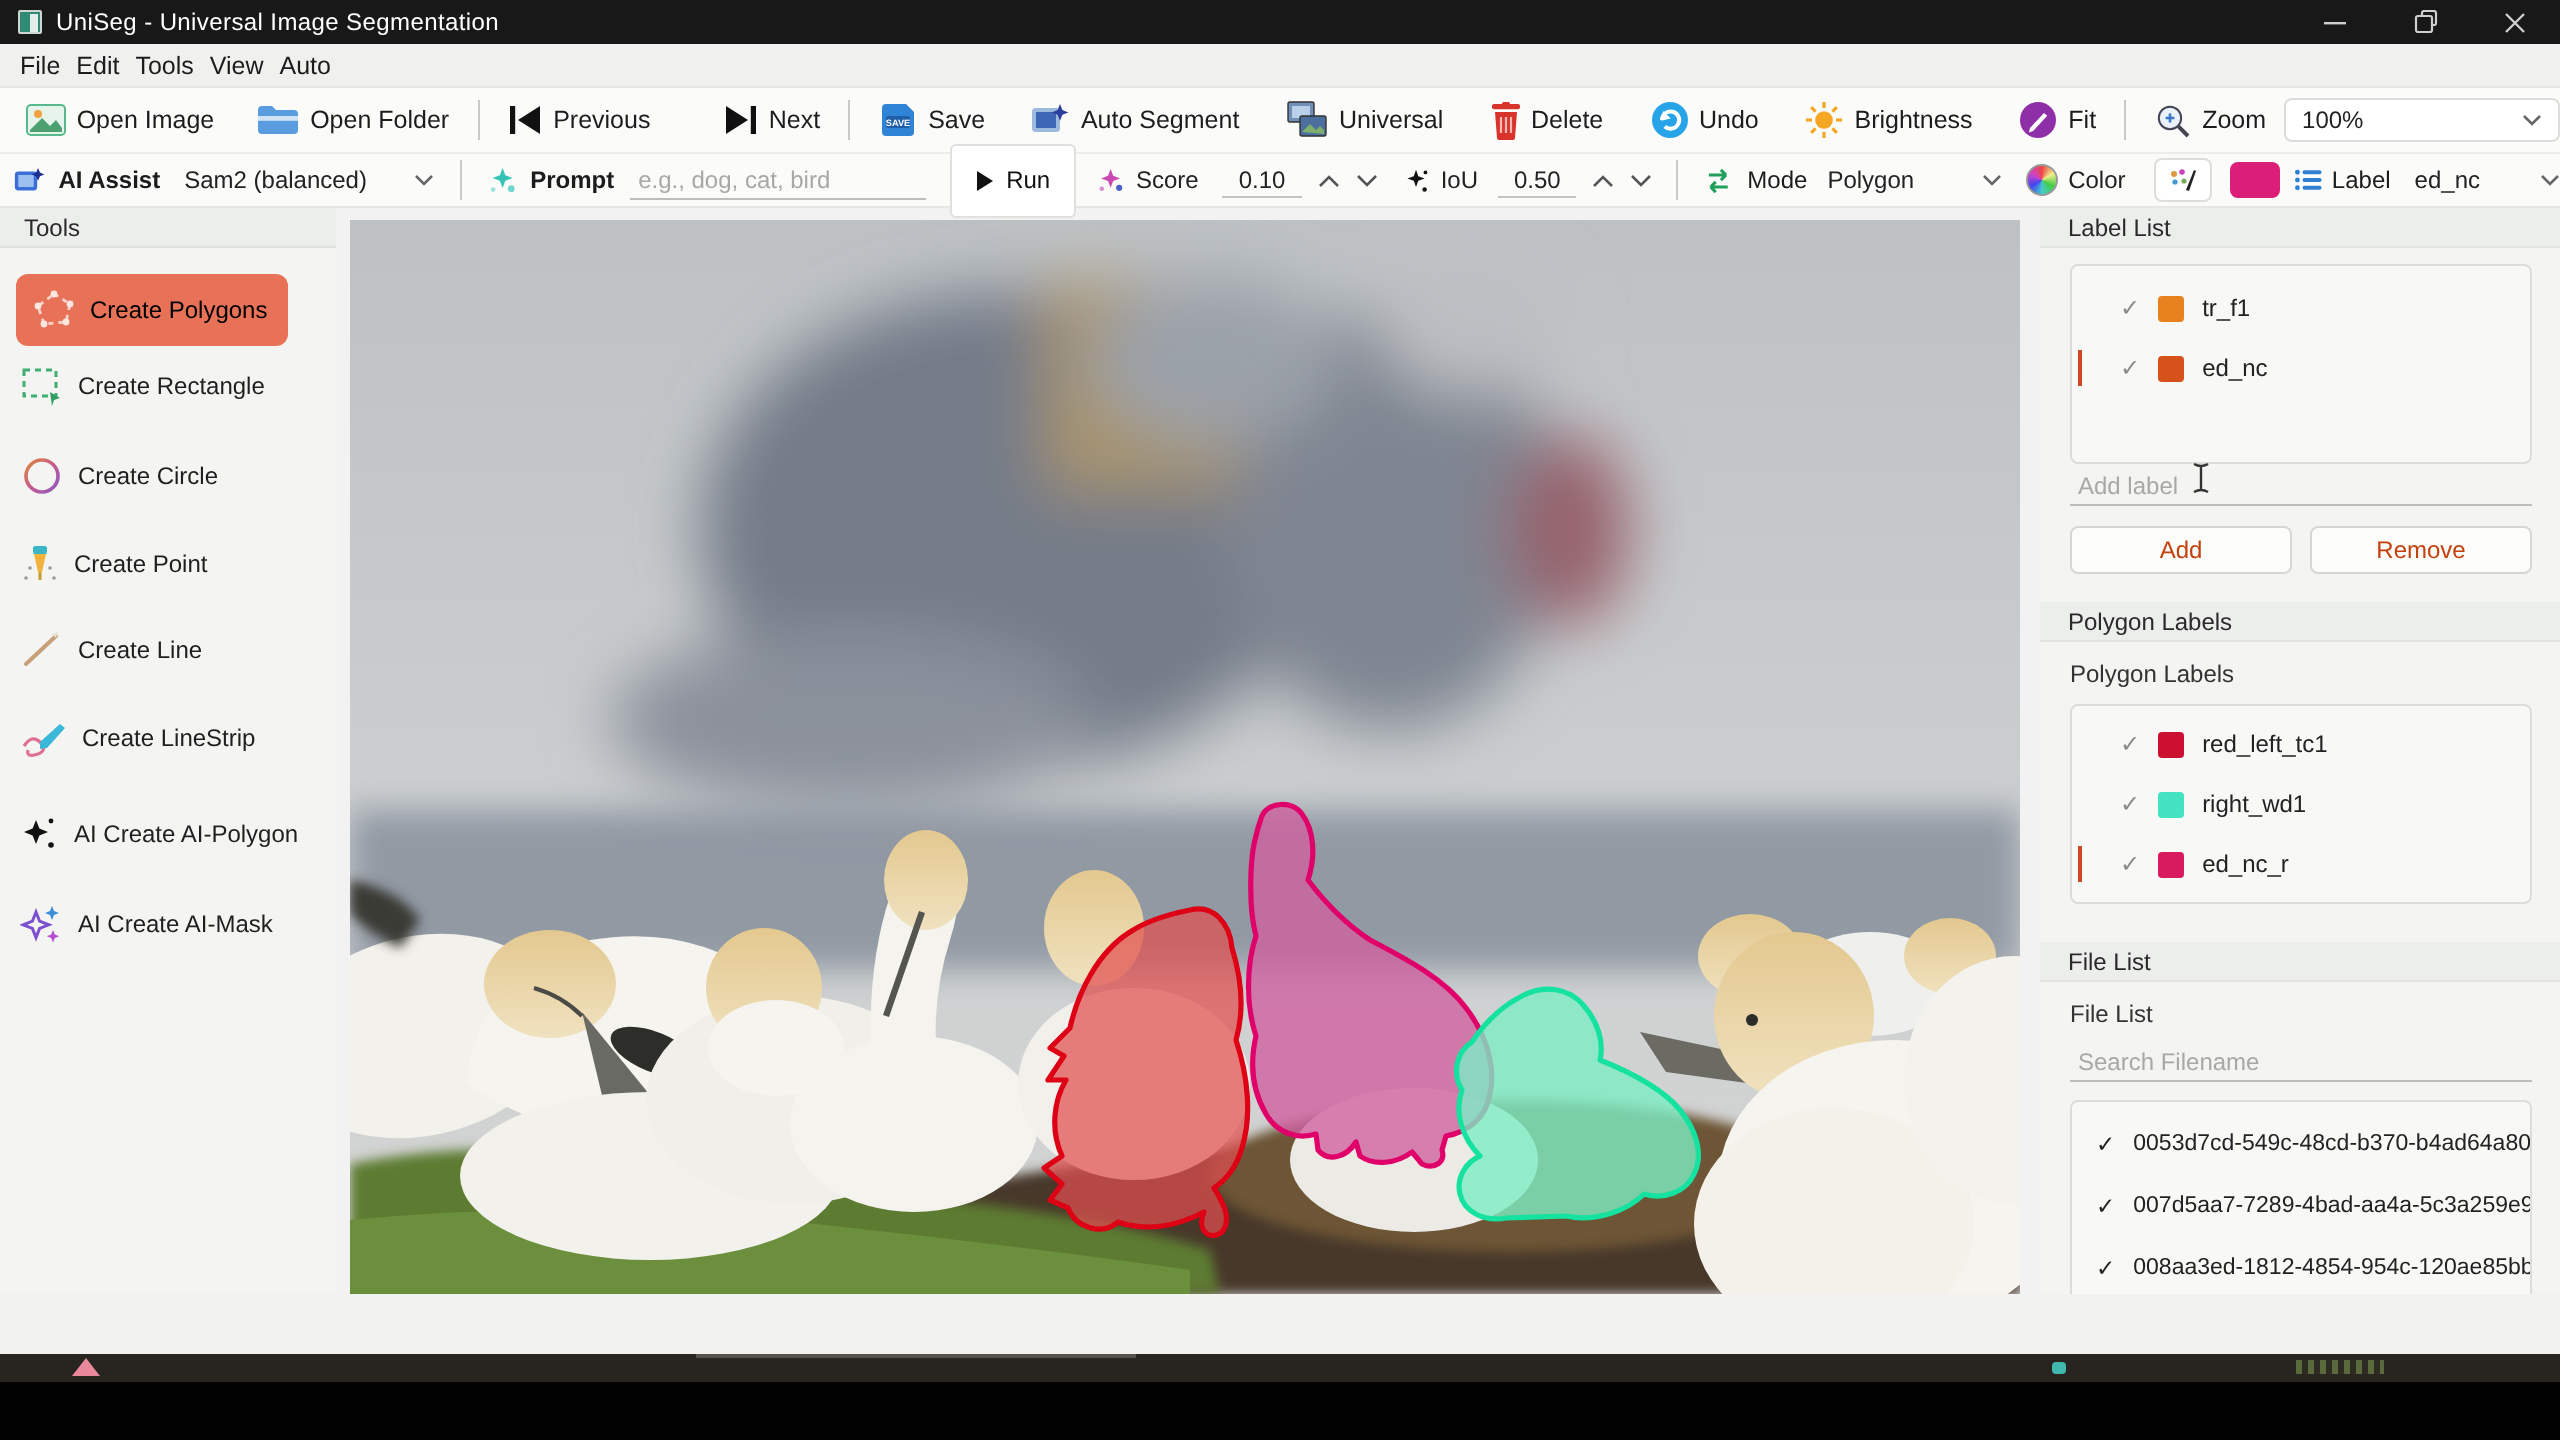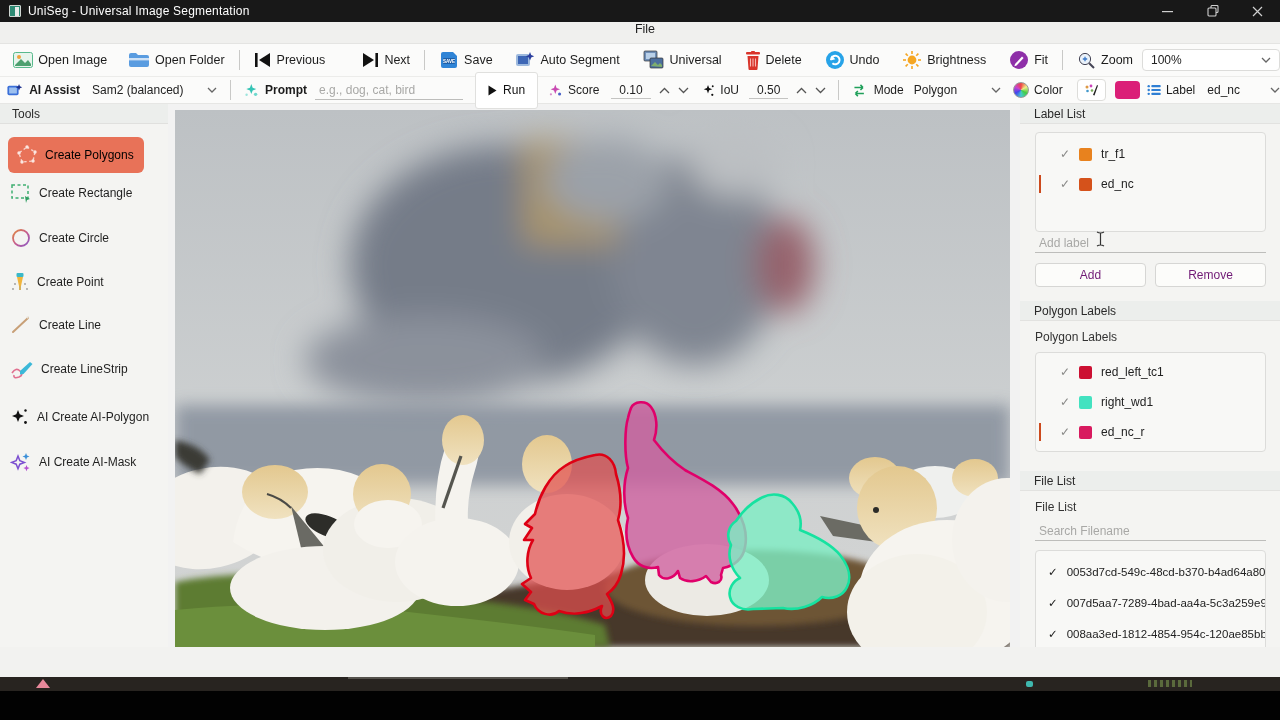--- a/index.html
+++ b/index.html
@@ -14,21 +14,21 @@
     border:1px solid #cfd6d2; border-radius:1px; position:relative; }
   .titlebar .appicon::after{ content:""; position:absolute; right:1px; top:1px; width:4px; height:9px; background:#e8ecea;}
   .titlebar .title { font-size:12px; letter-spacing:.2px; }
   .winbtns { position:absolute; right:0; top:0; height:22px; display:flex; }
   .winbtn { width:45px; height:22px; display:flex; align-items:center; justify-content:center; color:#cfcfcf; }
   .winbtn svg { display:block; }
 
   
   .menubar { position:absolute; left:0; top:22px; width:1280px; height:22px;
     background:#f0f0ee; display:flex; align-items:center; gap:8px; padding-left:10px;
-    border-bottom:1px solid #e4e4e2;flex-direction:column; }
+    border-bottom:1px solid #e4e4e2; }
   .menu-item { font-size:12.5px; color:#1c1c1c; }
 
   
   .toolbar1 { position:absolute; left:0; top:44px; width:1280px; height:33px;
     background:#fbfbfa; display:flex; align-items:center; border-bottom:1px solid #ececea; }
   .tbtn { display:flex; align-items:center; gap:5px; font-size:12.5px; color:#1c1c1c; white-space:nowrap; }
   .tsep { width:1px; height:20px; background:#c9c9c7; margin:0 14px; flex:0 0 auto; }
   .toolbar2 { position:absolute; left:0; top:77px; width:1280px; height:27px;
     background:#fbfbfa; display:flex; align-items:center; border-bottom:1px solid #e6e6e4; }
   .t2label { font-size:12px; font-weight:bold; color:#1c1c1c; white-space:nowrap; }
@@ -62,21 +62,21 @@
   .rp-header { position:absolute; left:0; width:260px; height:20px; background:#eceeec;
     border-bottom:1px solid #e2e2e0; font-size:12px; color:#2a2a2a; display:flex; align-items:center; padding-left:14px; }
   .rp-sub { position:absolute; left:15px; font-size:12px; color:#333; }
   .listbox { position:absolute; left:15px; width:231px; background:#f8f8f6;
     border:1px solid #dcdcda; border-radius:4px; }
   .lrow { position:relative; display:flex; align-items:center; gap:9px; height:30px; padding-left:24px; font-size:12px; color:#222; }
   .lrow .check { color:#8b8b89; font-size:12px; }
   .sw { width:13px; height:13px; border-radius:2px; }
   .selbar { position:absolute; left:3px; top:6px; width:2px; height:18px; background:#cc4a1d; }
   .rp-btn { position:absolute; height:24px; border:1px solid #d6d6d4; border-radius:4px; background:#fcfcfa;
-    font-size:12px; color:#701a75; display:flex; align-items:center; justify-content:center; }
+    font-size:12px; color:#c2410c; display:flex; align-items:center; justify-content:center; }
   .frow { display:flex; align-items:center; gap:9px; height:31px; padding-left:12px; font-size:11.5px; color:#222;
     white-space:nowrap; overflow:hidden; }
 
   
   .gap-strip { position:absolute; left:0; top:647px; width:1280px; height:30px; background:#f2f2f0; }
   .taskbar { position:absolute; left:0; top:677px; width:1280px; height:14px; background:#282420; }
   .black-bottom { position:absolute; left:0; top:691px; width:1280px; height:29px; background:#020202; }
   .speck { position:absolute; }
 
   .cursor-ibeam { position:absolute; left:1096px; top:231px; width:9px; height:16px; }

